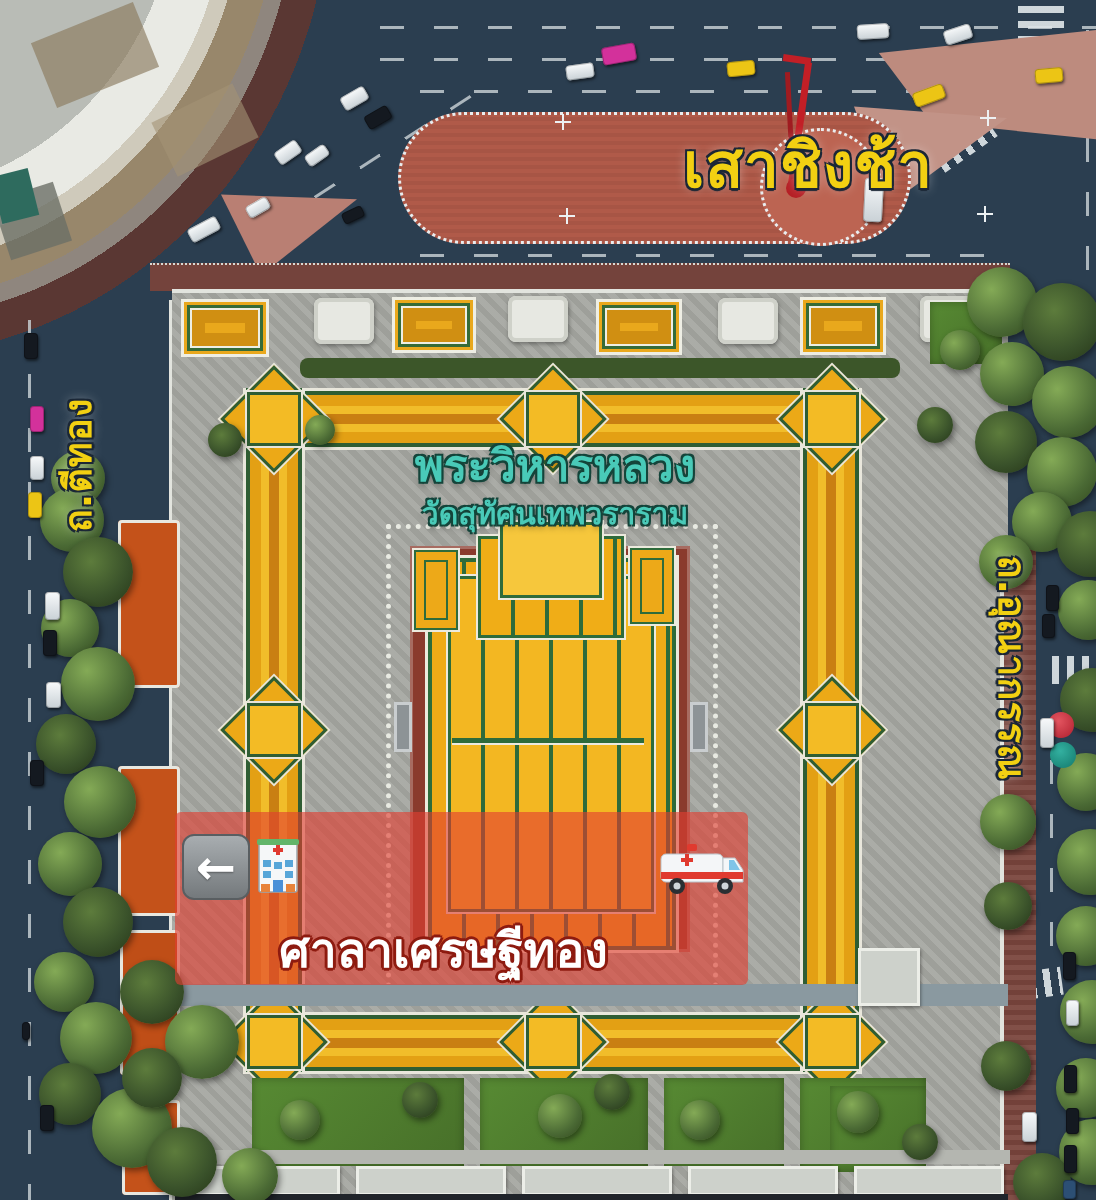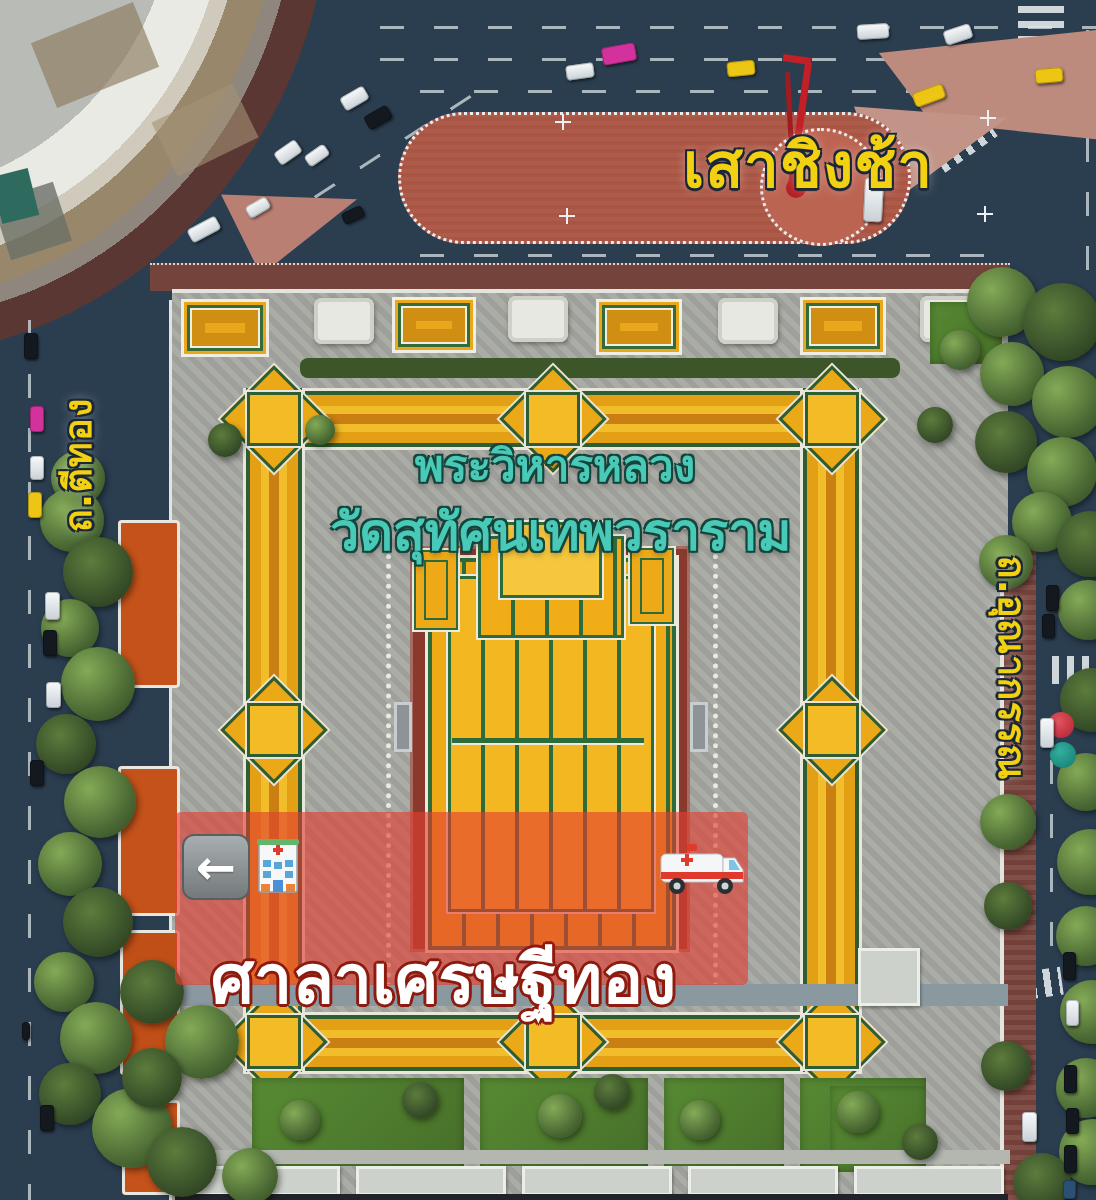--- a/index.html
+++ b/index.html
@@ -249,21 +249,21 @@
   <b class="c white" style="left:1066px;top:1000px;--w:13px;--h:26px"></b>
   <b class="c black" style="left:1064px;top:1065px;--w:13px;--h:28px"></b>
   <b class="c black" style="left:1066px;top:1108px;--w:13px;--h:26px"></b>
   <b class="c black" style="left:1064px;top:1145px;--w:13px;--h:28px"></b>
   <b class="c blue" style="left:1063px;top:1180px;--w:13px;--h:19px"></b>
   <b class="c yellow" style="left:1035px;top:68px;transform:rotate(-5deg)"></b>
 
   <div class="abs lbl-yellow" style="left:683px;top:116px;font-size:62px">เสาชิงช้า</div>
 
   <div class="abs lbl-teal" style="left:330px;top:430px;width:450px;font-size:44px">พระวิหารหลวง</div>
-  <div class="abs lbl-teal" style="left:330px;top:490px;width:450px;font-size:52px">วัดสุทัศนเทพวราราม</div>
+  <div class="abs lbl-teal" style="left:330px;top:490px;width:450px;font-size:30px">วัดสุทัศนเทพวราราม</div>
 
   <div class="abs lbl-yellow" style="left:-12px;top:444px;width:160px;height:42px;font-size:38px;text-align:center;transform:rotate(-90deg)">ถ.ตีทอง</div>
   <div class="abs lbl-yellow" style="left:877px;top:647px;width:290px;height:42px;font-size:38px;text-align:center;transform:rotate(90deg)">ถ.อุณากรรณ</div>
 
   <div class="abs" style="left:175px;top:812px;width:573px;height:173px;background:rgba(226,62,48,.62);border-radius:6px">
     <div class="arrow-btn" style="left:7px;top:22px">
       <span>←</span>
     </div>
     <svg class="abs" style="left:74px;top:24px" width="58" height="60" viewBox="0 0 58 60">
       <rect x="10" y="6" width="38" height="50" rx="2" fill="#f5f7f8" stroke="#9aa6ad" stroke-width="1.5"></rect>
@@ -285,16 +285,16 @@
       <path d="M70 22 h5 l6 10 h-11 z" fill="#7fc4e8"></path>
       <rect x="2" y="34" width="82" height="7" fill="#e03a2f"></rect>
       <rect x="22" y="20" width="12" height="4" fill="#e03a2f"></rect>
         <rect x="26" y="16" width="4" height="12" fill="#e03a2f"></rect>
       <rect x="28" y="6" width="10" height="7" rx="2" fill="#e03a2f"></rect>
       <circle cx="18" cy="48" r="8" fill="#2a2f33"></circle>
         <circle cx="18" cy="48" r="3.5" fill="#cfd6da"></circle>
       <circle cx="66" cy="48" r="8" fill="#2a2f33"></circle>
         <circle cx="66" cy="48" r="3.5" fill="#cfd6da"></circle>
     </svg>
-    <div class="banner-text" style="position:absolute;left:0;top:113px;width:100%;text-align:center;font-size:68px;padding-right:36px;box-sizing:border-box">ศาลาเศรษฐีทอง</div>
+    <div class="banner-text" style="position:absolute;left:0;top:100px;width:100%;text-align:center;font-size:48px;padding-right:36px;box-sizing:border-box">ศาลาเศรษฐีทอง</div>
   </div>
 
 </div>
 
 </body></html>

